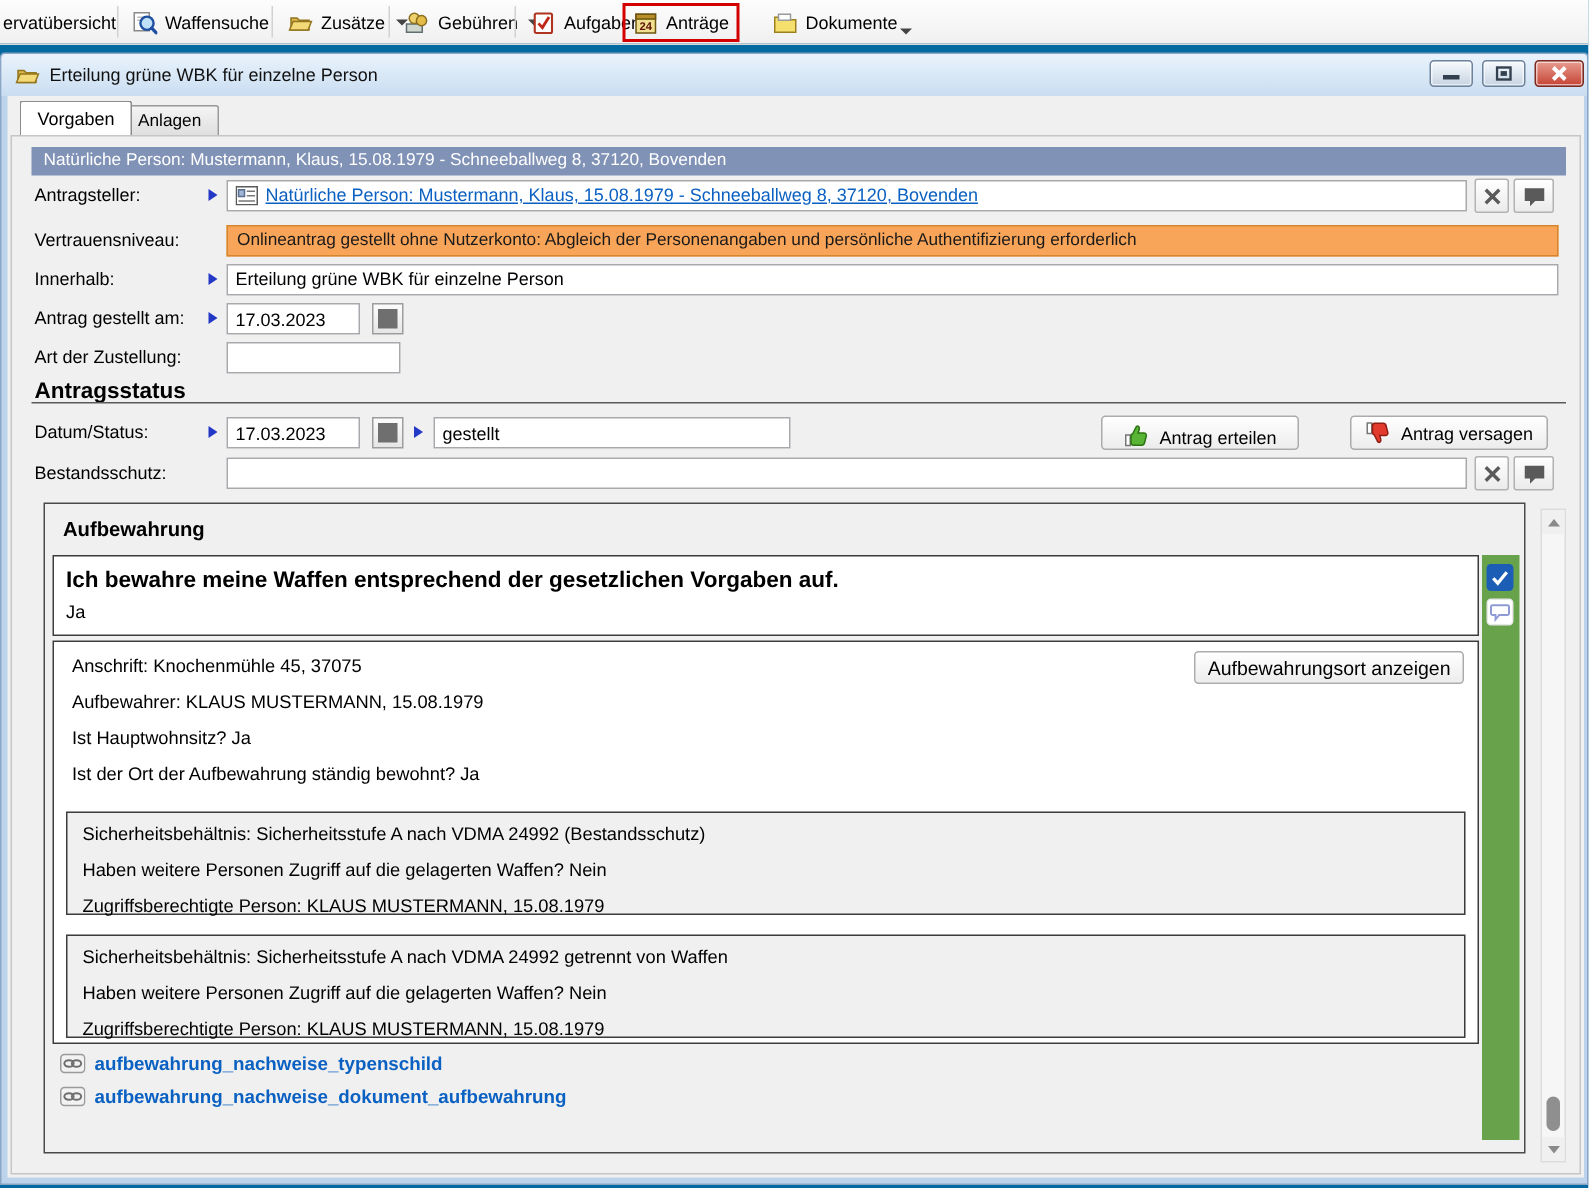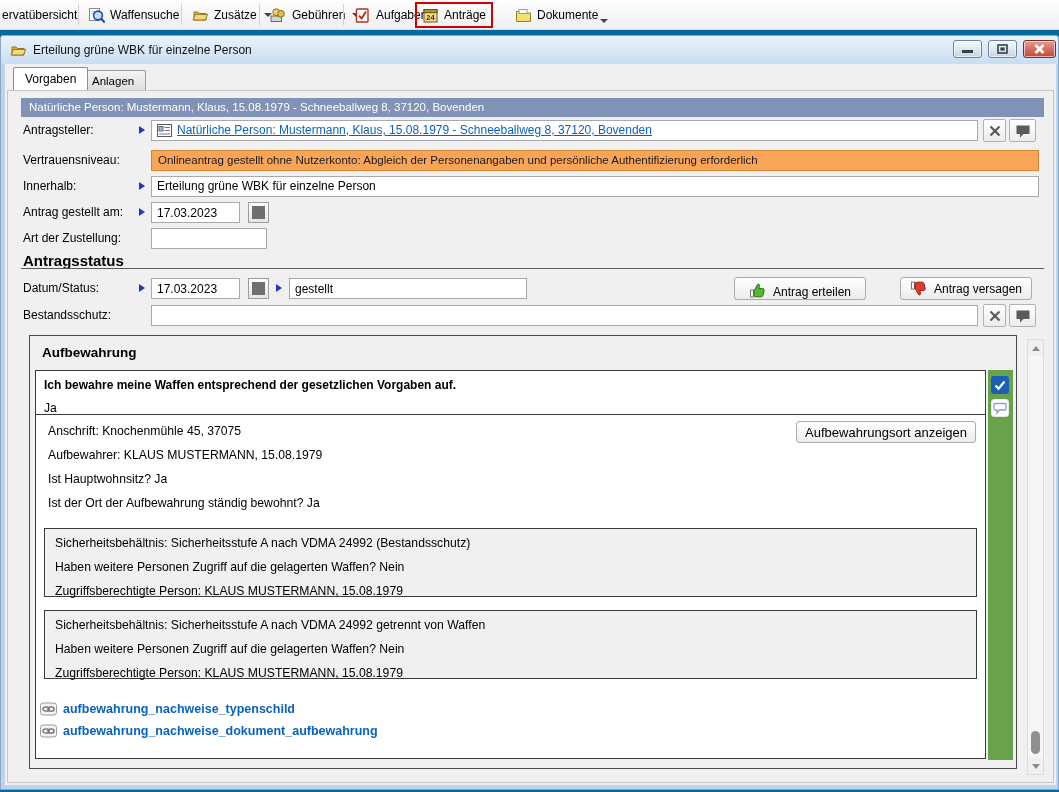--- a/index.html
+++ b/index.html
@@ -60,28 +60,28 @@
   .section-head { position:absolute; font-weight:bold; font-size:15px; }
   .section-line { position:absolute; height:1px; background:#5a5a5a; }
   .push-btn { position:absolute; height:23px; background:linear-gradient(#ffffff,#ececec); border:1px solid #ababab;
               border-radius:3px; display:flex; align-items:center; justify-content:center; gap:7px;
               font-size:12px; padding:0 8px; cursor:default; }
 
   
   .panel { position:absolute; left:21px; top:244px; width:988px; height:434px; background:#f0f0f0; border:1px solid #4a4a4a; }
   .panel-title { position:absolute; left:12px; top:9px; font-weight:bold; font-size:13.5px; }
   .qbox { position:absolute; left:5px; top:34px; width:951px; height:54px; background:#fff; border:1px solid #3c3c3c; }
-  .qbox .q { position:absolute; left:8px; top:7px; font-weight:bold; font-size:12px; white-space:nowrap; }
+  .qbox .q { position:absolute; left:8px; top:7px; font-weight:bold; font-size:15px; white-space:nowrap; }
   .qbox .a { position:absolute; left:8px; top:30px; font-size:12.2px; }
   .greenbar { position:absolute; left:958px; top:34px; width:25px; height:390px; background:#68a34c; }
   .gb-check { position:absolute; left:3px; top:6px; width:18px; height:18px; background:#1c5eb5; border-radius:3px;
               display:flex; align-items:center; justify-content:center; }
   .gb-bubble { position:absolute; left:3px; top:29px; width:18px; height:18px; background:#fff; border-radius:3px;
                border:1px solid #e8e8e8; display:flex; align-items:center; justify-content:center; }
-  .cbox { position:absolute; left:5px; top:78px; width:951px; height:345px; background:#fff; border:1px solid #3c3c3c; }
+  .cbox { position:absolute; left:5px; top:91px; width:951px; height:269px; background:#fff; border:1px solid #3c3c3c; }
   .dline { position:absolute; left:12px; font-size:12.2px; white-space:nowrap; }
   .secbox { position:absolute; left:8px; width:933px; height:69px; background:#f0f0f0; border:1px solid #3c3c3c; }
   .secbox .dline { left:10px; }
   .attach { position:absolute; left:10px; display:flex; align-items:center; gap:6px; }
   .attach .name { font-weight:bold; font-size:12.5px; color:#0b61c2; }
 
   
   .vscroll { position:absolute; left:1019px; top:248px; width:17px; height:436px; background:#f6f6f6; border:1px solid #dcdcdc; }
   .vs-btn { position:absolute; left:0; width:15px; height:16px; background:#f0f0f0; display:flex; align-items:center; justify-content:center; }
   .tri-up   { width:0; height:0; border-left:4px solid transparent; border-right:4px solid transparent; border-bottom:5px solid #8a8a8a; }

